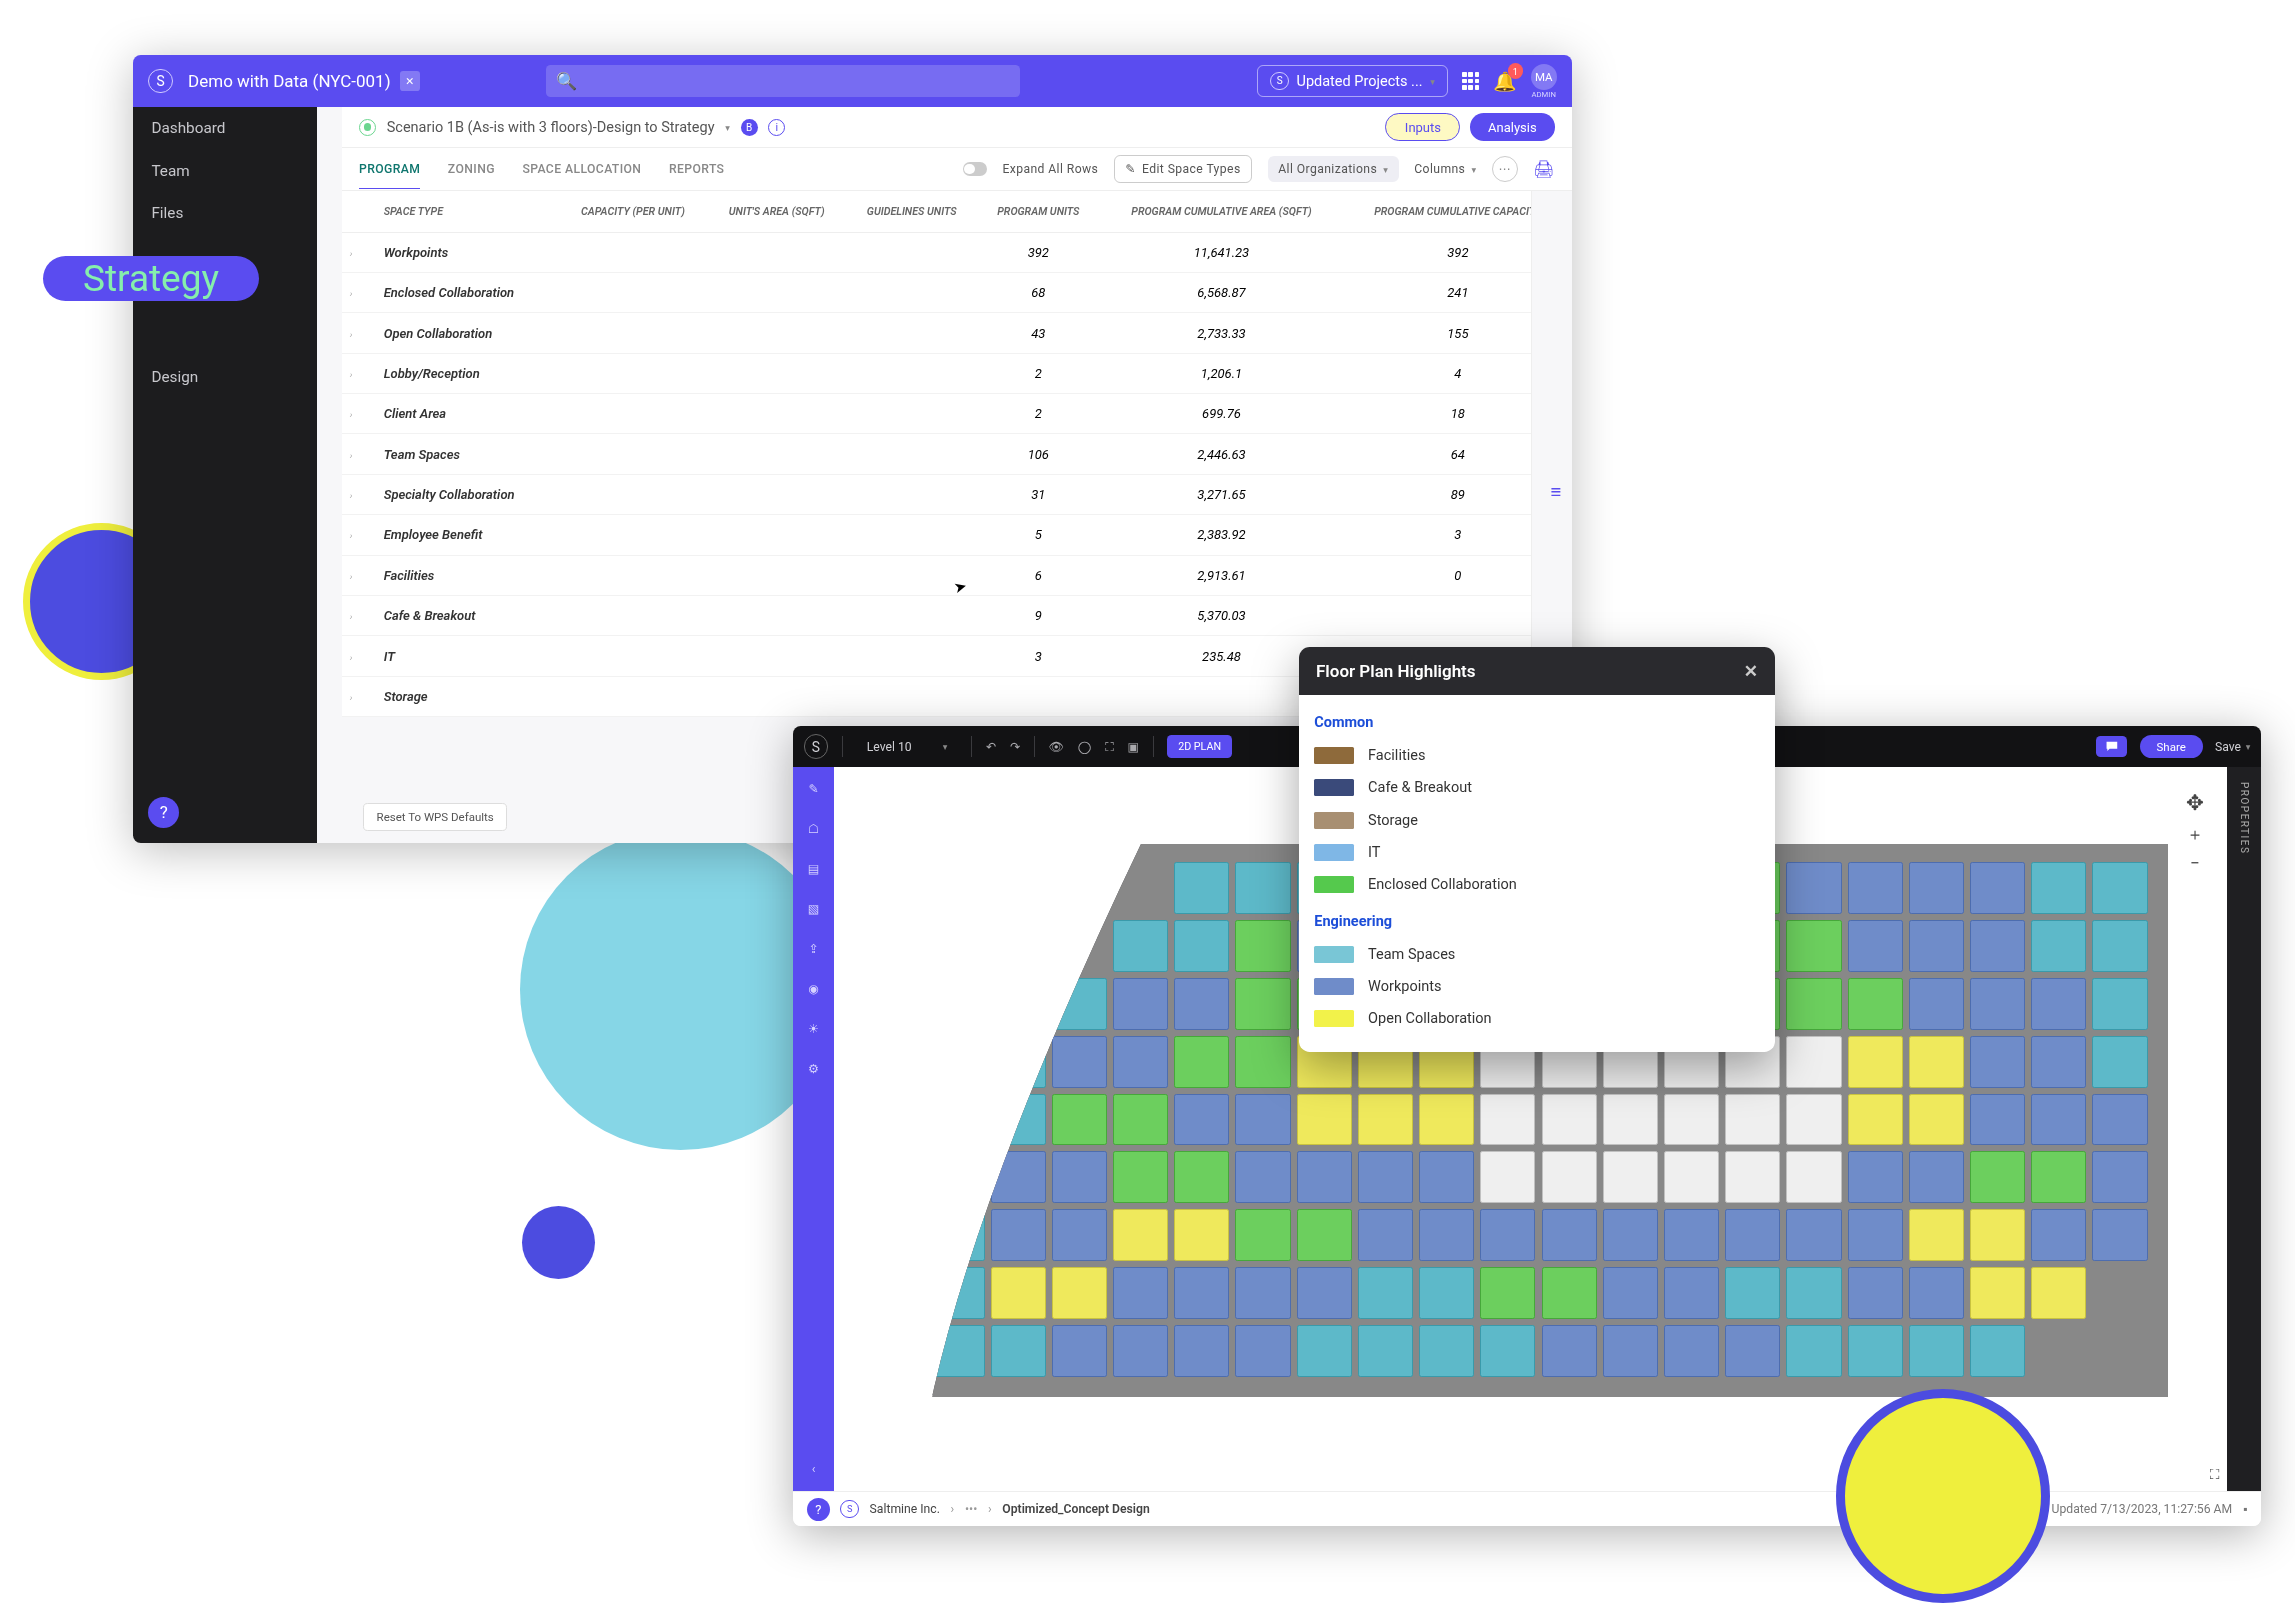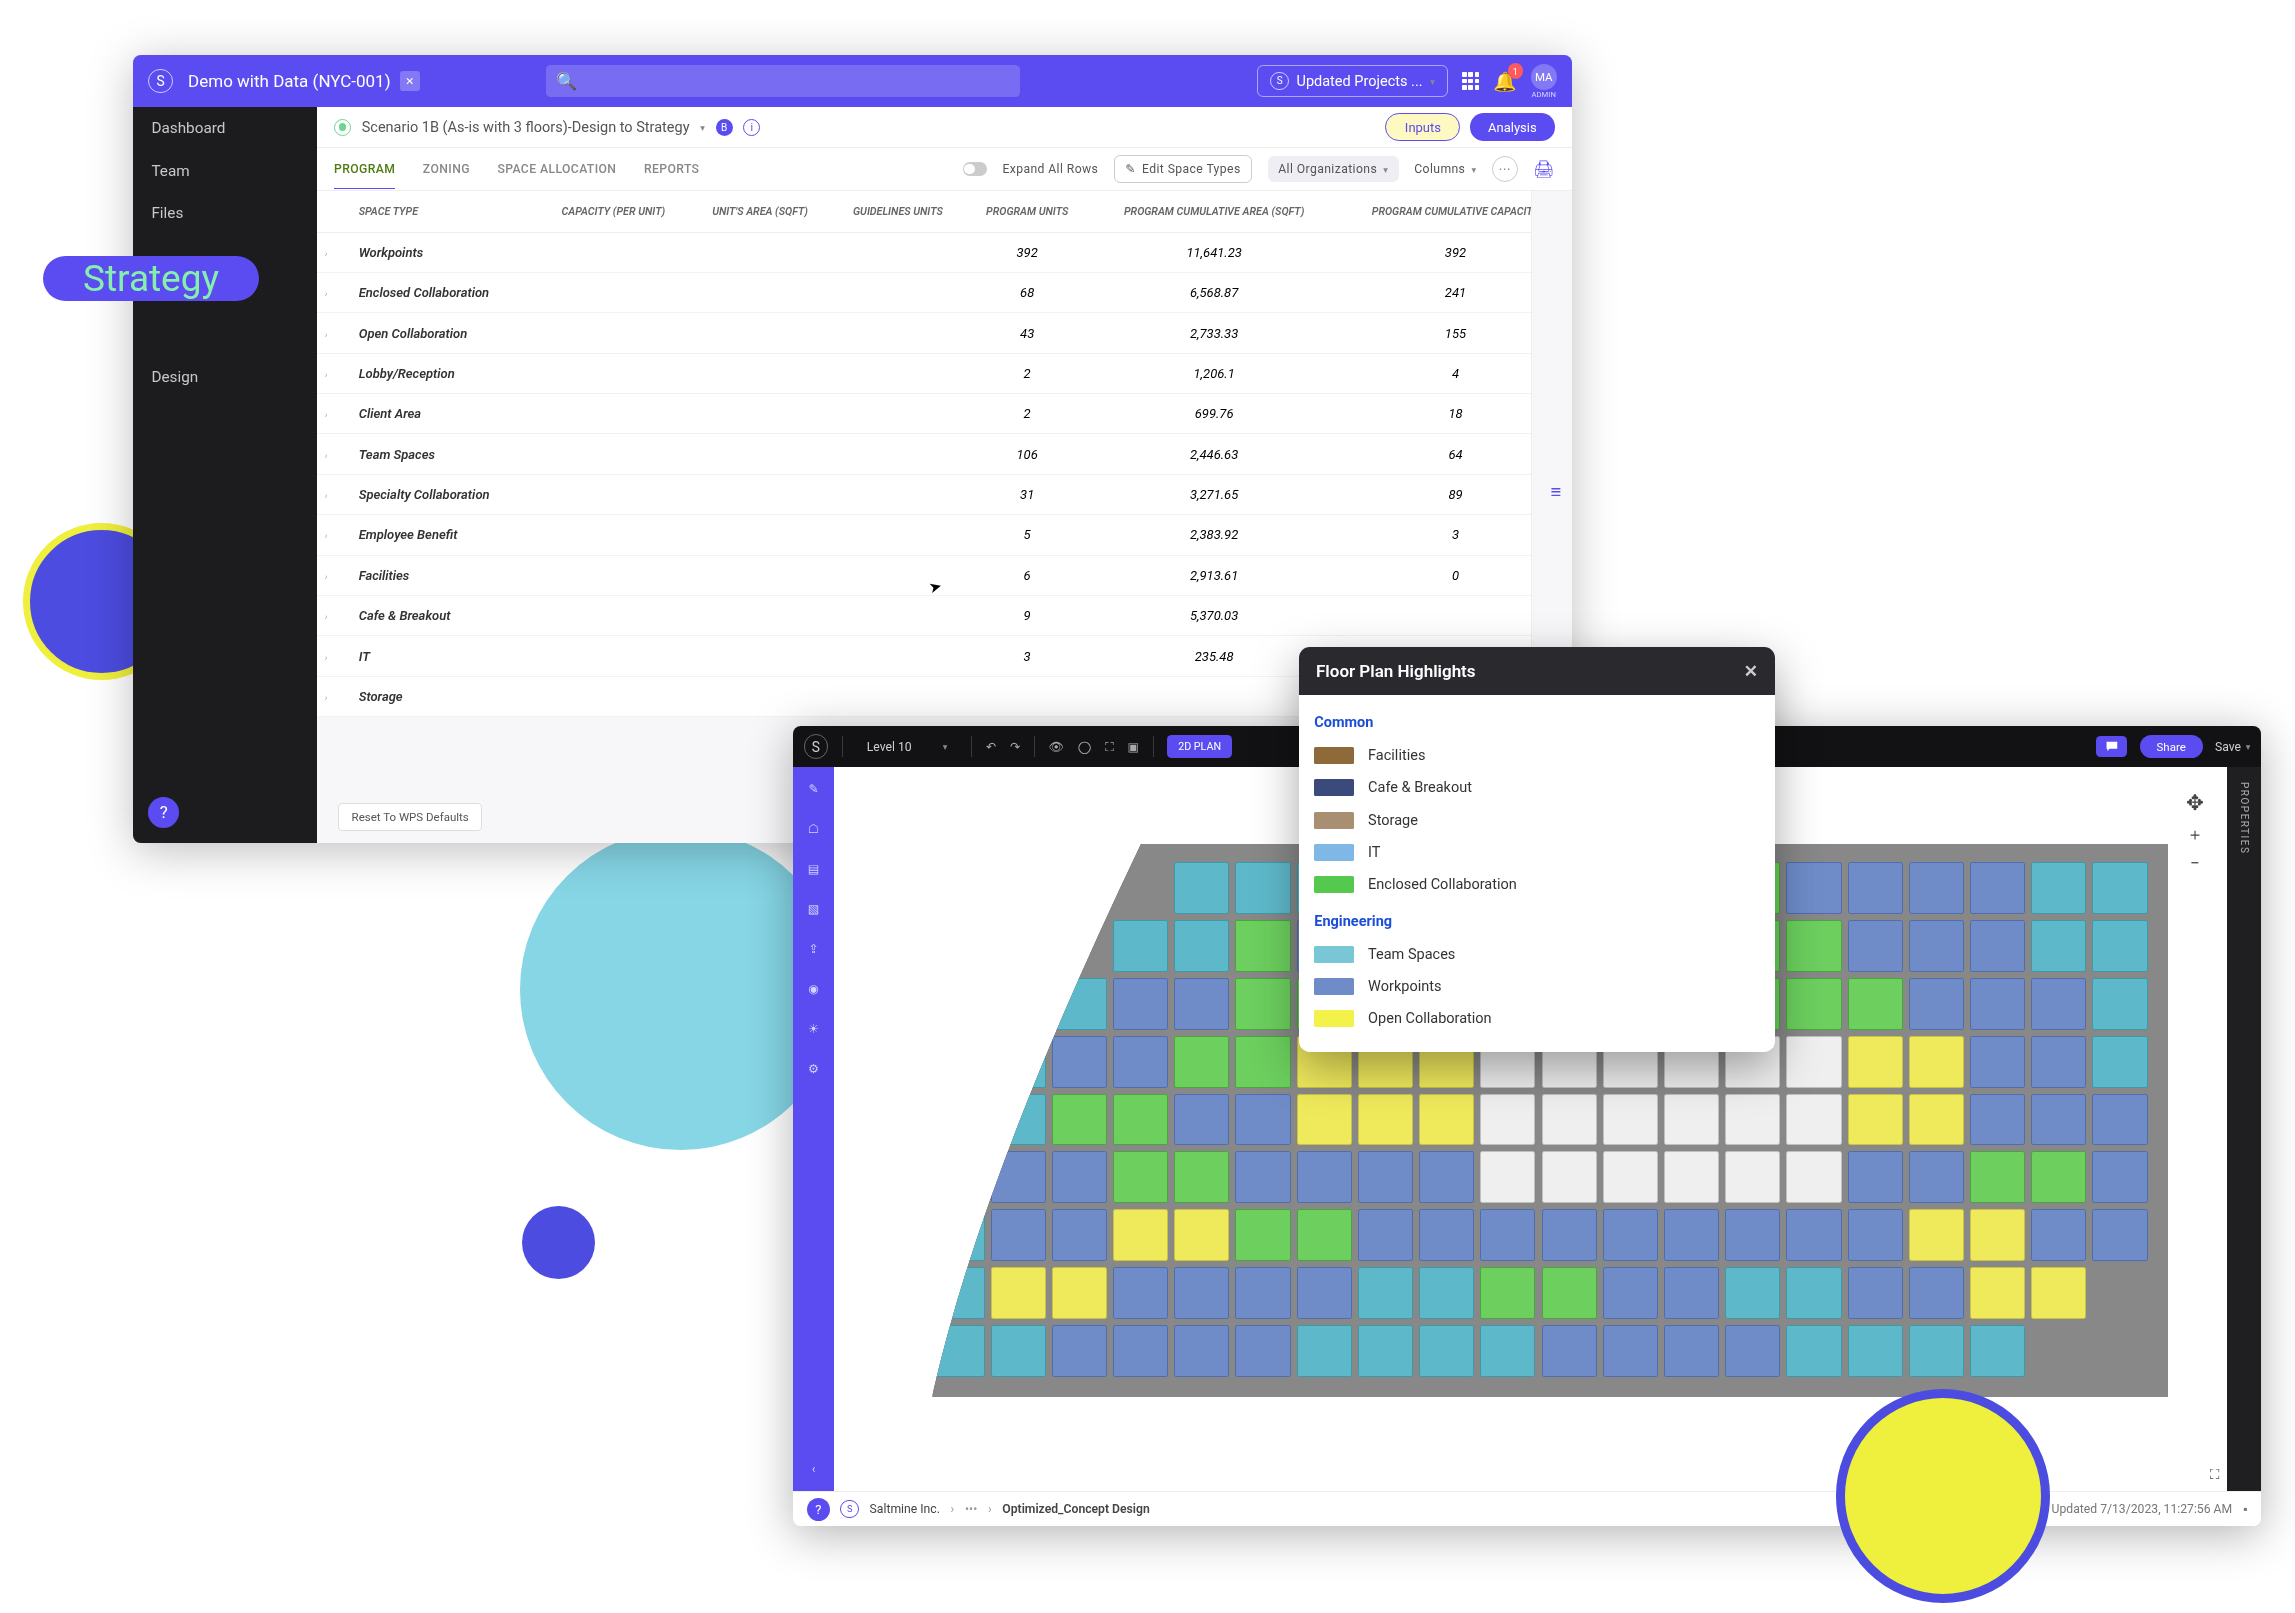--- a/index.html
+++ b/index.html
@@ -131,21 +131,21 @@
   .sidebar-item {
     padding: 12.2px 18.4px; font-size: 15.3px; cursor: pointer;
   }
   .sidebar-spacer { flex:1; }
   .help-btn {
     width: 31px; height: 31px; border-radius: 50%; background: #5a4cf0; color:#fff;
     margin: 15.3px; display:flex; align-items:center; justify-content:center; font-size:17px; cursor:pointer;
   }
 
   .win1-main {
-    flex: 1; background: #fff; display:flex; flex-direction:column; position:relative;
+    flex: 1; background: #fff; display:flex; flex-direction:column; position:relative;margin-left:25px;
   }
   .scenario-bar {
     height: 41px; display:flex; align-items:center; padding: 0 17px; gap: 10.7px;
     border-bottom: 0.8px solid #eee; font-size: 14.5px; color:#555;
   }
   .scenario-bar .target-icon {
     width:17px; height:17px; border:1.5px solid #6bd68f; border-radius:50%; position:relative;
   }
   .scenario-bar .target-icon::after{content:''; position:absolute; inset:3.8px; background:#6bd68f; border-radius:50%;}
   .chev-down { font-size:9.2px; color:#888;}
@@ -154,21 +154,21 @@
   .scenario-actions { margin-left:auto; display:flex; gap:9.2px;}
   .btn { height:27.5px; padding:0 18.4px; border-radius:13.8px; display:flex;align-items:center; font-size:13px; cursor:pointer;}
   .btn-outline { border:1.1px solid #5a4cf0; color:#5a4cf0; background:#fef9c3;}
   .btn-solid { background:#5a4cf0; color:#fff;}
 
   .tabs-row {
     height: 43px; display:flex; align-items:center; padding:0 17px; gap:27.5px;
     border-bottom:0.8px solid #eee; font-size:12.2px; color:#888; letter-spacing:0.4px;
   }
   .tab { padding: 12.2px 0; cursor:pointer; text-transform:uppercase; font-weight:500;}
-  .tab.active { color:#4d7c0f; border-bottom:1.5px solid #5a4cf0;}
+  .tab.active { color:#0f766e; border-bottom:1.5px solid #5a4cf0;}
   .tabs-right { margin-left:auto; display:flex; align-items:center; gap:15.3px; text-transform:none; color:#555;}
   .toggle-sw { width:24.5px; height:13.8px; background:#ccc; border-radius:6.9px; position:relative;}
   .toggle-sw::after{content:'';position:absolute;width:10.7px;height:10.7px;background:#fff;border-radius:50%;top:1.5px;left:1.5px;}
   .edit-spacetypes { border:0.8px solid #ccc; border-radius:6.1px; padding:6.1px 10.7px; display:flex;align-items:center;gap:6.1px; font-size:12.2px; cursor:pointer;}
   .filter-pill { background:#eeeef4; padding:6.1px 10.7px; border-radius:6.1px; display:flex;align-items:center;gap:6.1px; cursor:pointer;}
   .columns-sel { display:flex;align-items:center;gap:6.1px; cursor:pointer;}
   .more-circle { width:26px;height:26px;border:0.8px solid #ccc;border-radius:50%;display:flex;align-items:center;justify-content:center;color:#888; cursor:pointer;}
   .print-icon { color:#5a4cf0; font-size:17px; cursor:pointer;}
 
   .table-wrap { flex:1; overflow:auto; background:#f7f7f9;font-style:italic;}

